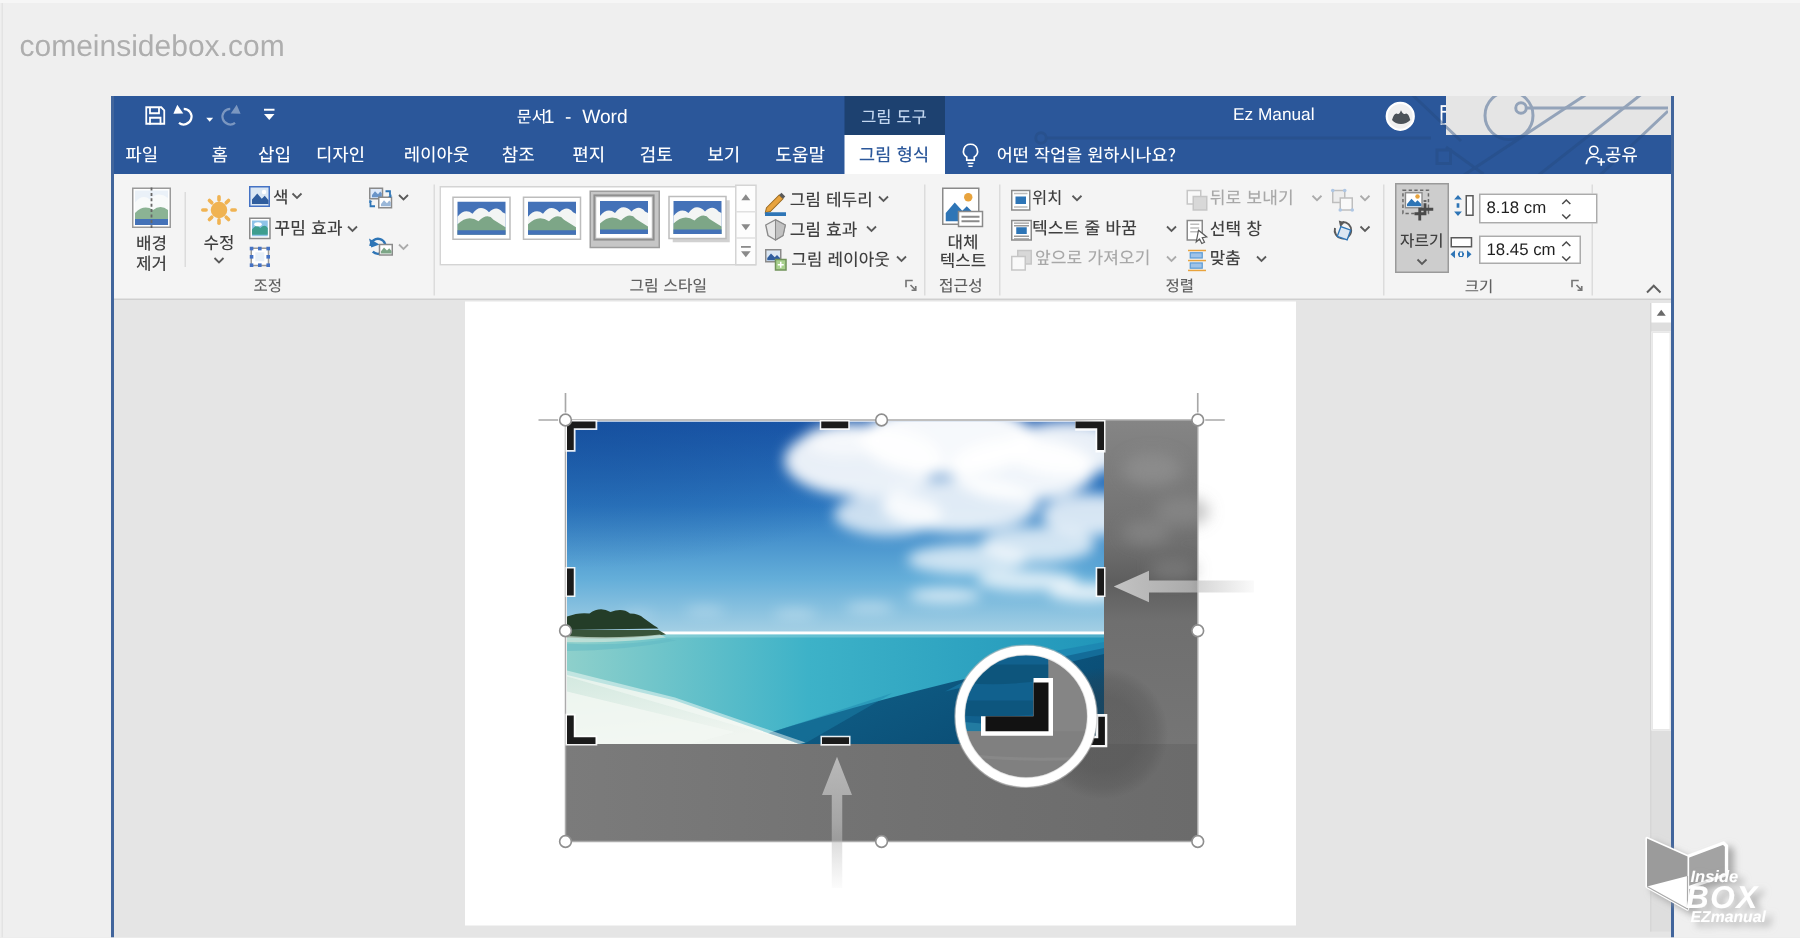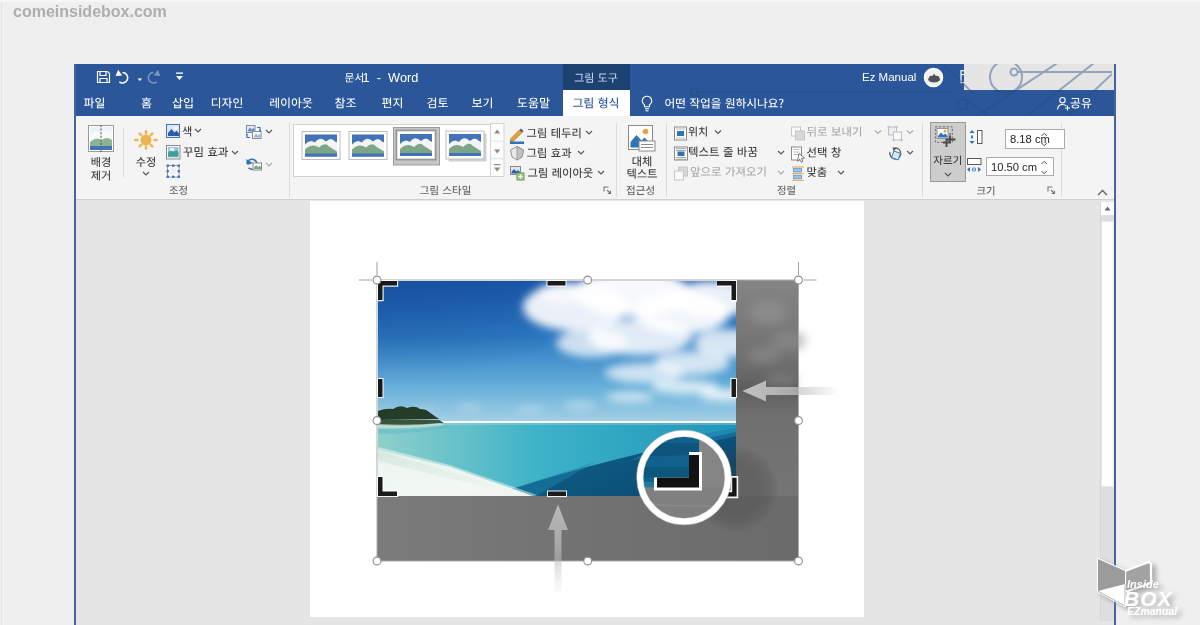--- a/index.html
+++ b/index.html
@@ -1,18 +1,18 @@
 <!DOCTYPE html>
 <html><head><meta charset="utf-8">
 <style>
 *{margin:0;padding:0;box-sizing:border-box}
 html,body{width:1200px;height:625px;overflow:hidden;background:#efefef;font-family:"Liberation Sans",sans-serif}
 #stage{position:relative;width:1200px;height:625px}
 .abs{position:absolute}
-#sitetitle{left:13px;top:3px;font-size:16px;font-weight:bold;color:#aeaeae;letter-spacing:0px}
+#sitetitle{left:13px;top:20px;font-size:20px;font-weight:normal;color:#aeaeae;letter-spacing:0px}
 #win{left:74px;top:64px;width:1042px;height:561px;background:#e5e5e5}
 #titlebar{left:0;top:0;width:890px;height:25.5px;background:#2b579a;overflow:hidden}
 #tabrow{left:0;top:25.5px;width:1042px;height:26.5px;background:#2b579a;overflow:hidden}
 #seltab{left:488.5px;top:0px;width:67px;height:26.5px;background:#ffffff}
 #ctxtab{left:489px;top:0px;width:66.5px;height:25.5px;background:#1d4170}
 #ribbon{left:0;top:52px;width:1042px;height:84px;background:#f4f4f4;border-bottom:1px solid #cfcfcf}
 .vsep{position:absolute;width:1px;background:#dcdcdc}
 #docarea{left:0;top:136px;width:1042px;height:421px;background:#e5e5e5}
 #page{left:236px;top:0.5px;width:554px;height:416px;background:#ffffff}
 
@@ -48,21 +48,21 @@
         <path d="M57.5 3.6 a5.2 5.2 0 1 0 3.2 9.3" stroke="#ffffff" stroke-width="1.5" fill="none"></path>
         <path d="M61.8 0.8 L57.8 6.6 L64.4 6.9 Z" fill="#ffffff"></path>
       </g>
       <g fill="#ffffff">
             <rect x="80" y="3.5" width="7" height="1.3"></rect>
             <path d="M80 7 l3.5 4 l3.5 -4 z"></path>
           </g>
     </svg>
     <div class="lat" style="left:288.5px;top:5.5px;font-size:12.8px">1&nbsp; -&nbsp; Word</div>
     <div class="abs" id="ctxtab"></div>
-    <div class="lat" style="left:788px;top:6.5px;font-size:11.5px">Ez Manual</div>
+    <div class="lat" style="left:748px;top:6.5px;font-size:11.5px">Ez Manual</div>
 
     <svg class="abs" style="left:849px;top:3px" width="21" height="21" viewBox="0 0 21 21">
       <circle cx="10.5" cy="10.5" r="9" fill="#f0f0f0" stroke="#ffffff" stroke-width="1.5"></circle>
       <path d="M5 13 q1.5-5 3.5-4.2 q1.5 0.8 2.5-2.3 q1.2 3.1 3 2.3 q1.8-0.8 3.2 4.2 q-2.6 2.6 -6.2 2.6 q-3.8 0 -6-2.6z" fill="#4b5258"></path>
     </svg>
 
     <svg class="abs" style="left:886px;top:0" width="152" height="26" viewBox="0 0 152 26">
       <g stroke="#ffffff" stroke-width="1.2" fill="none">
         <rect x="1" y="6.7" width="13" height="12"></rect>
         <path d="M1 10.5 h13"></path>
@@ -112,22 +112,22 @@
     <div class="vsep" style="left:49px;top:12px;height:50px"></div>
     <div class="vsep" style="left:214.5px;top:7px;height:74px"></div>
     <div class="vsep" style="left:541.5px;top:7px;height:74px"></div>
     <div class="vsep" style="left:591.5px;top:7px;height:74px"></div>
     <div class="vsep" style="left:848px;top:7px;height:74px"></div>
     <div class="vsep" style="left:987px;top:7px;height:74px"></div>
 
     <div class="abs" style="left:219px;top:7.5px;width:211px;height:53px;background:#fff;border:1px solid #d4d4d4"></div>
 
     <div class="abs" style="left:856px;top:6px;width:35.5px;height:59.5px;background:#cdcdcd;border:1px solid #9a9a9a"></div>
-    <div class="numbox" style="left:931px;top:12.5px;width:60px;height:20px">8.18 cm</div>
-    <div class="numbox" style="left:912px;top:40.5px;width:68px;height:19.5px">10.50 cm</div>
+    <div class="numbox" style="left:912px;top:12.5px;width:79px;height:20px">8.18 cm</div>
+    <div class="numbox" style="left:912px;top:40.5px;width:68px;height:19.5px">18.45 cm</div>
 
     <svg class="abs" style="left:0;top:0" width="1038" height="86" viewBox="0 0 1038 86">
 <defs>
  <g id="chev" stroke="#5a5a5a" stroke-width="1.2" fill="none">
               <path d="M0 0 l3 3 l3 -3"></path>
             </g>
  <g id="chevg" stroke="#ababab" stroke-width="1.2" fill="none">
               <path d="M0 0 l3 3 l3 -3"></path>
             </g>
  <g id="thumbimg">

